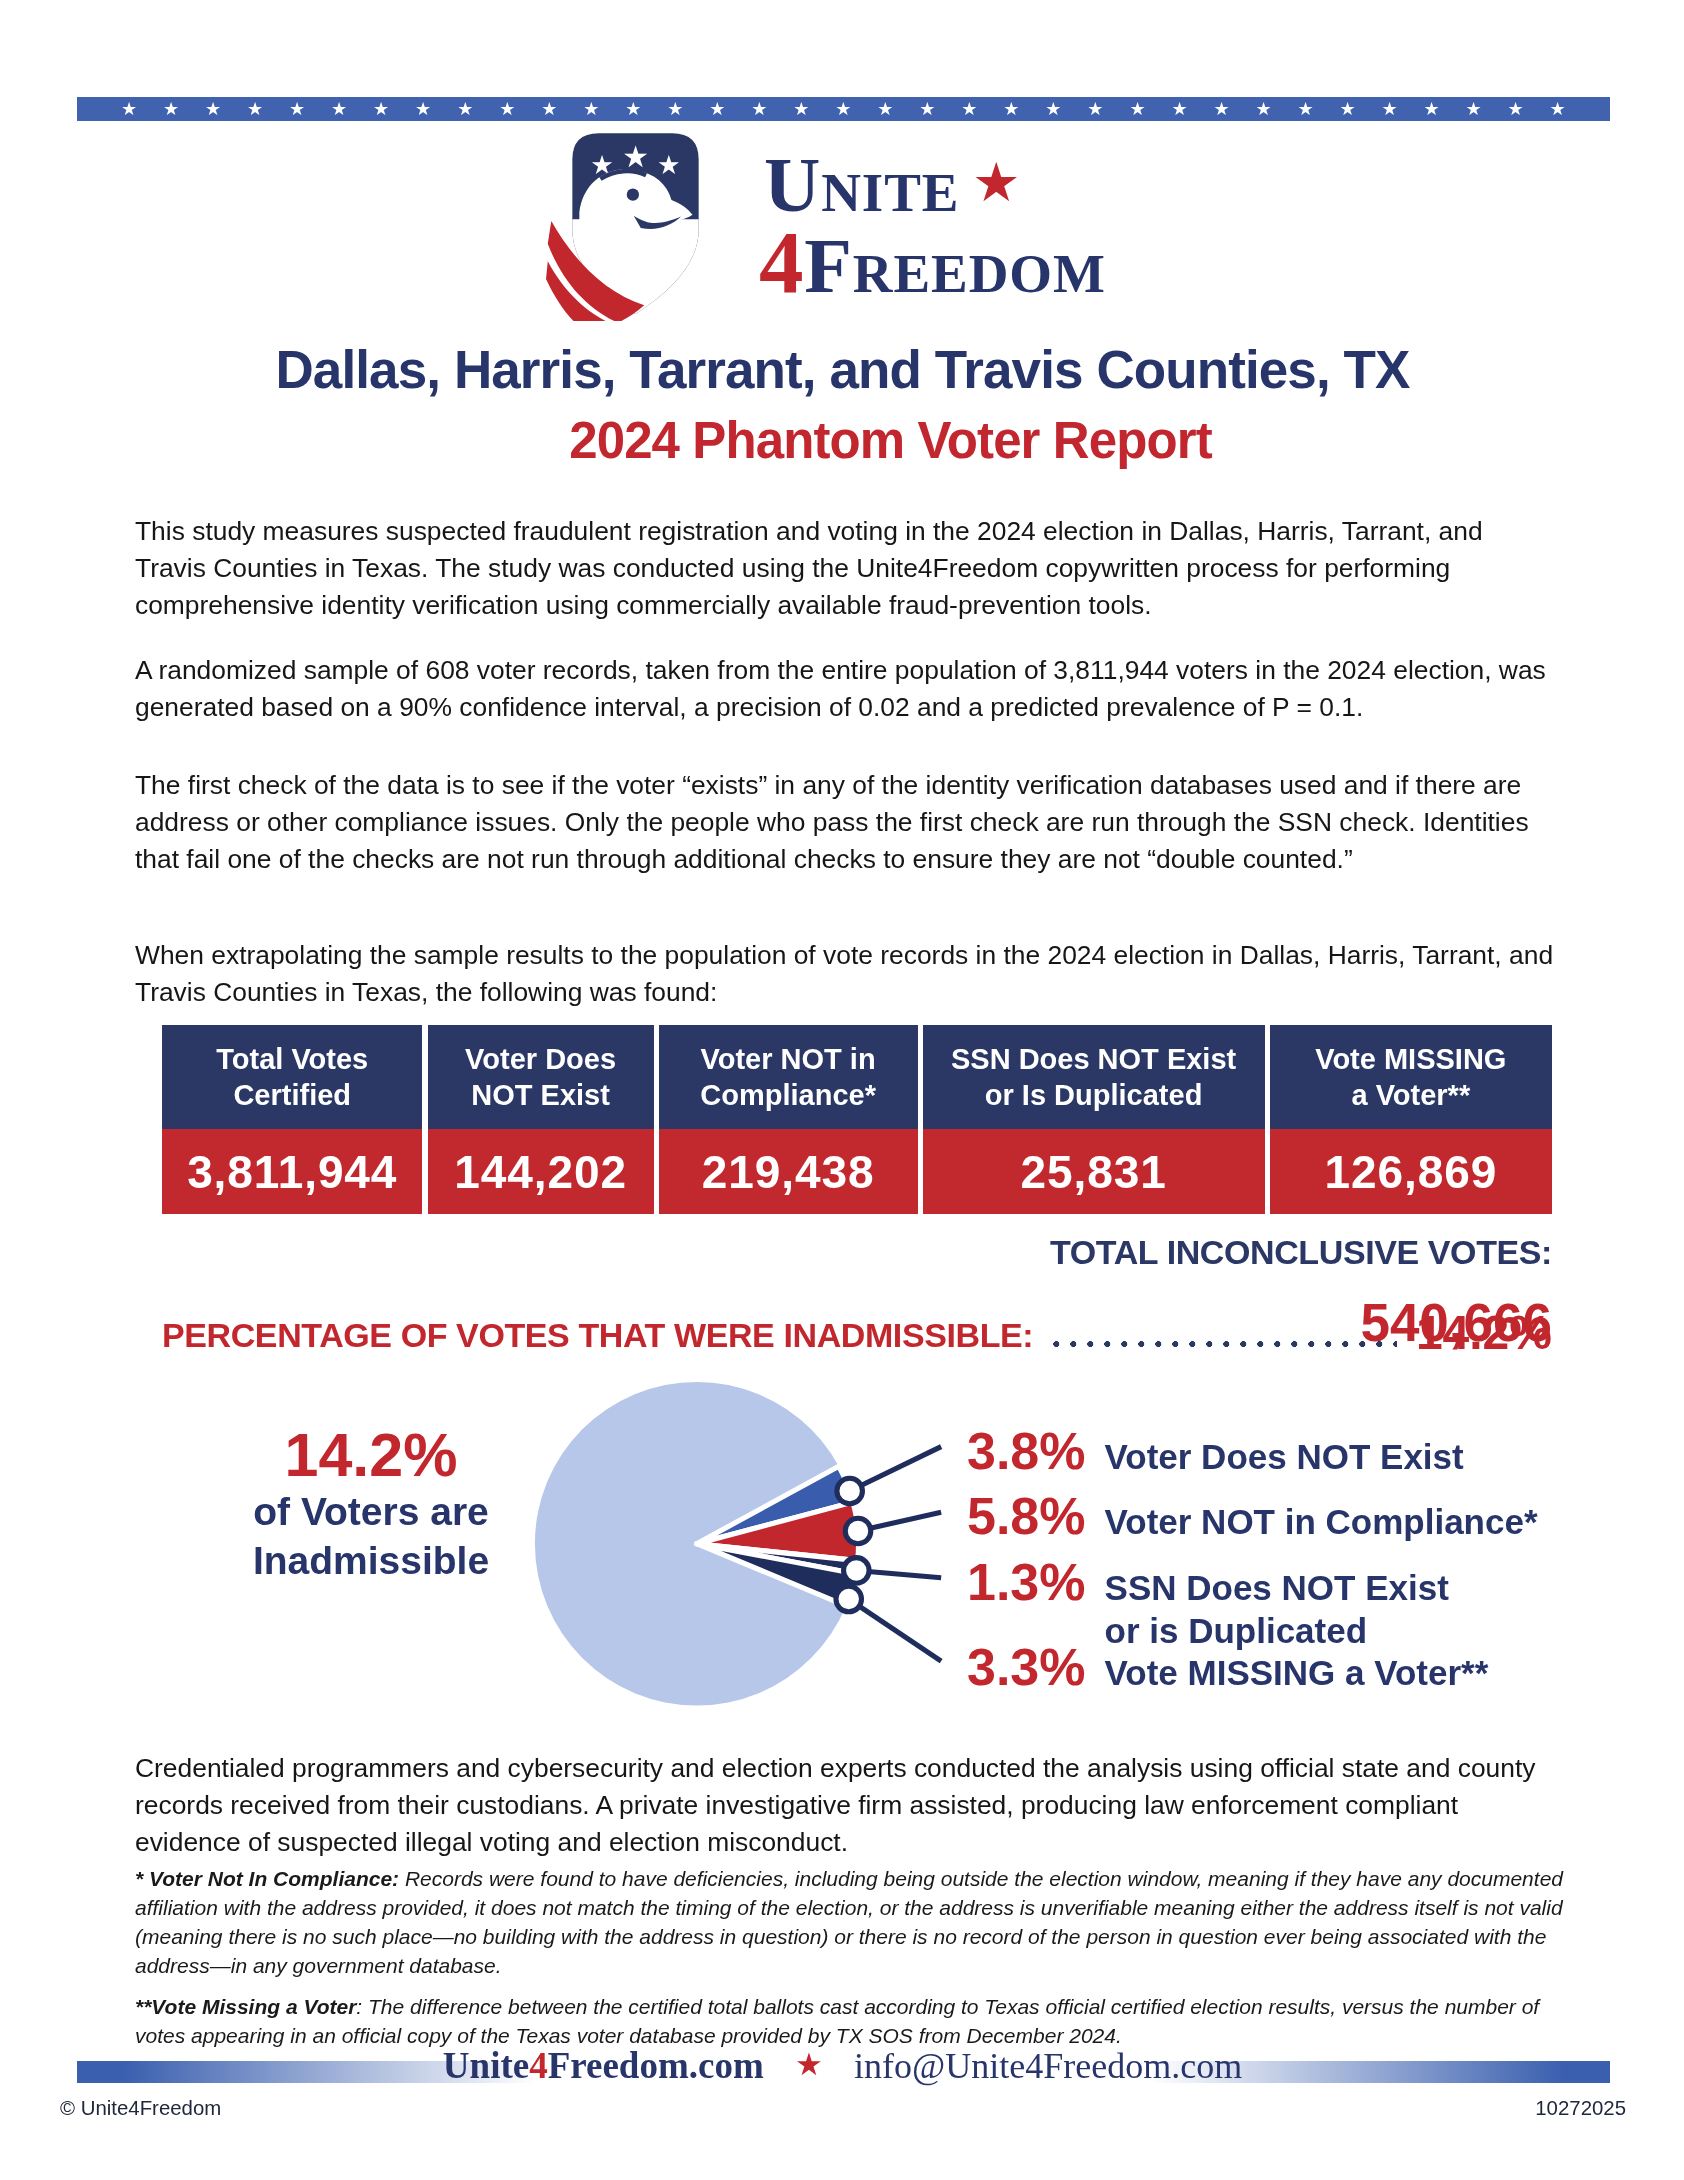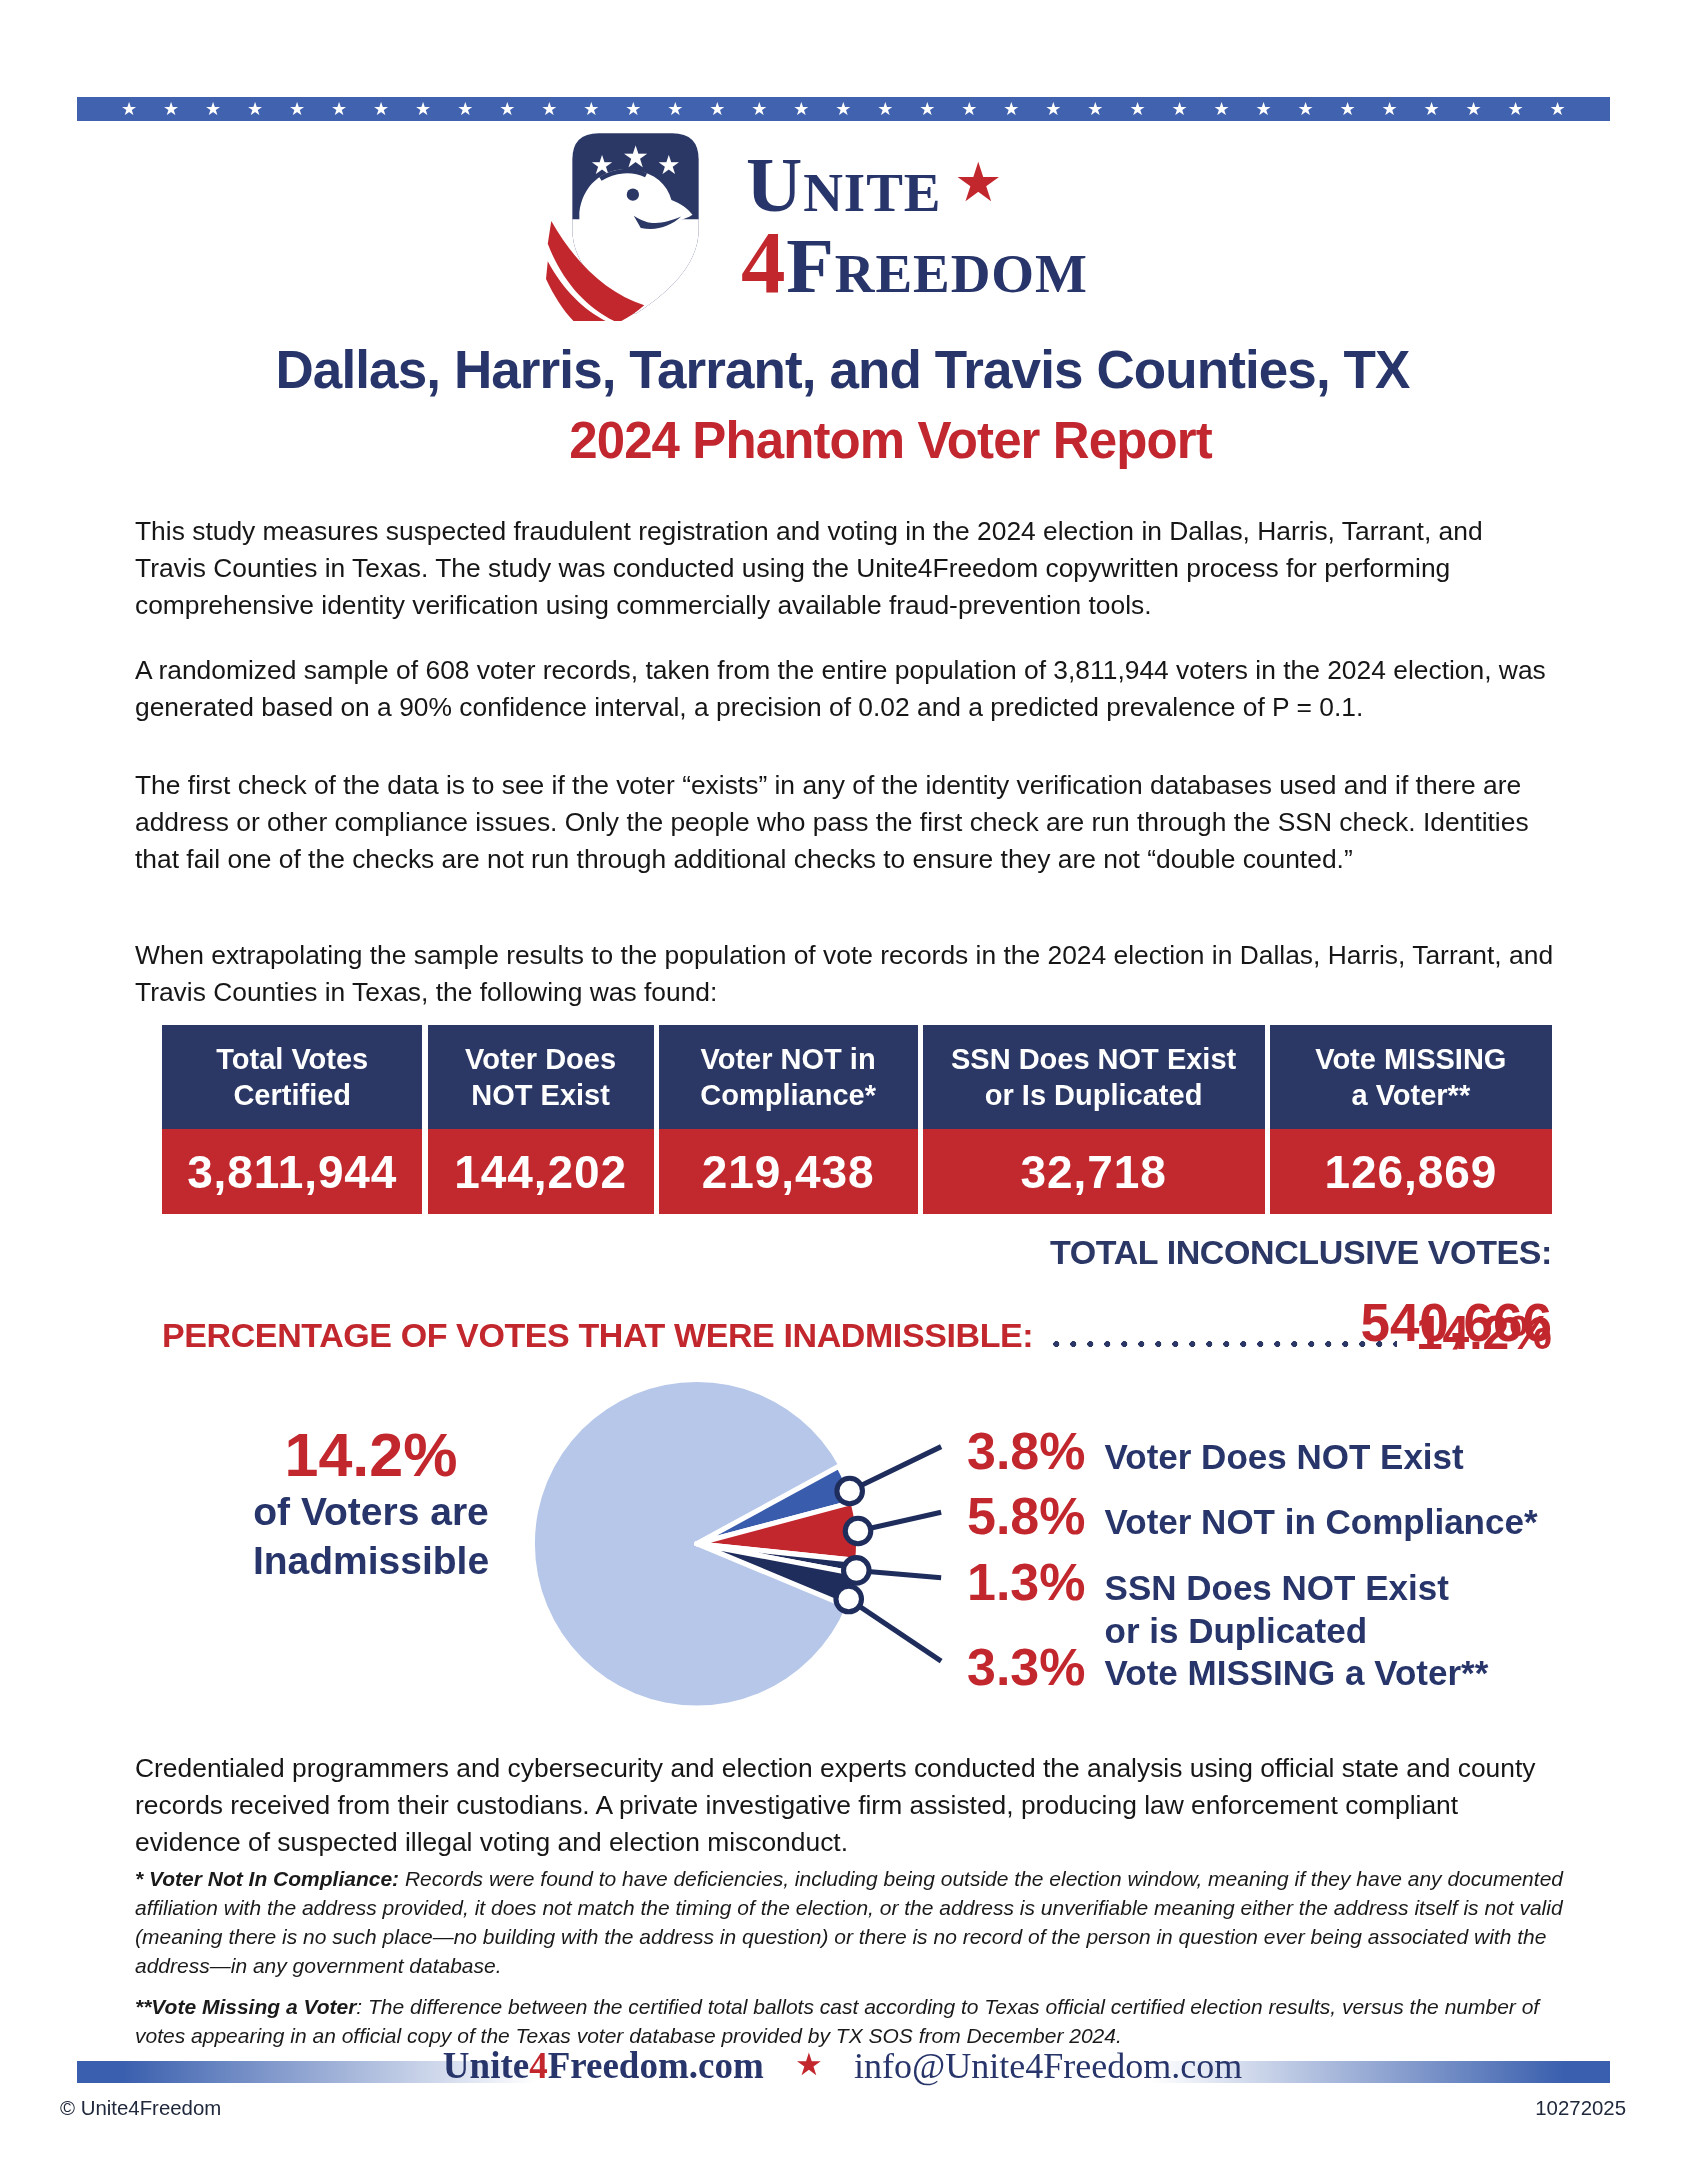--- a/index.html
+++ b/index.html
@@ -8,21 +8,21 @@
   .abs{position:absolute;}
 
   
   .star-banner{left:77px;top:97px;width:1533px;height:24px;background:#4062af;
     display:flex;align-items:center;justify-content:space-between;padding:0 44px;box-sizing:border-box;}
   .star-banner span{color:#ffffff;font-size:18px;line-height:24px;}
 
   
   .logo-wrap{left:545px;top:128px;width:596px;height:196px;display:flex;}
   .logo-shield{width:181px;height:193px;flex:0 0 auto;}
-  .wordmark{margin-left:20px;padding-top:19px;font-family:"Liberation Serif",serif;color:#27356a;}
+  .wordmark{margin-left:38px;padding-top:19px;font-family:"Liberation Serif",serif;color:#27356a;}
   .wm-line1{font-size:78px;font-weight:bold;font-variant:small-caps;line-height:72px;letter-spacing:0.9px;}
   .wm-star{color:#c2272e;font-size:48px;vertical-align:12px;margin-left:15.3px;font-family:"Liberation Sans",sans-serif;}
   .wm-line2{font-size:78px;font-weight:bold;font-variant:small-caps;line-height:82px;letter-spacing:0.9px;margin-left:-5.1px;}
   .wm-num{color:#c2272e;font-size:89px;font-weight:bold;font-variant:normal;}
 
   .title1{left:0;top:339px;width:1685px;text-align:center;color:#27356a;
     font-size:53px;font-weight:bold;letter-spacing:-0.9px;}
   .title2{left:0;top:411px;width:1685px;text-align:center;color:#c22730;
     font-size:51px;font-weight:bold;letter-spacing:-0.9px;padding-left:48px;}
 
@@ -159,21 +159,21 @@
     <div class="vt-val">144,202</div>
   </div>
   <div class="vt-col c3">
     <div class="vt-head">Voter NOT in
 Compliance*</div>
     <div class="vt-val">219,438</div>
   </div>
   <div class="vt-col c4">
     <div class="vt-head">SSN Does NOT Exist
 or Is Duplicated</div>
-    <div class="vt-val">32,718</div>
+    <div class="vt-val">25,831</div>
   </div>
   <div class="vt-col c5">
     <div class="vt-head">Vote MISSING
 a Voter**</div>
     <div class="vt-val">126,869</div>
   </div>
 </div>
 
 <div class="abs tot-row tot1">
   <div class="tot-label">TOTAL INCONCLUSIVE VOTES:</div>

